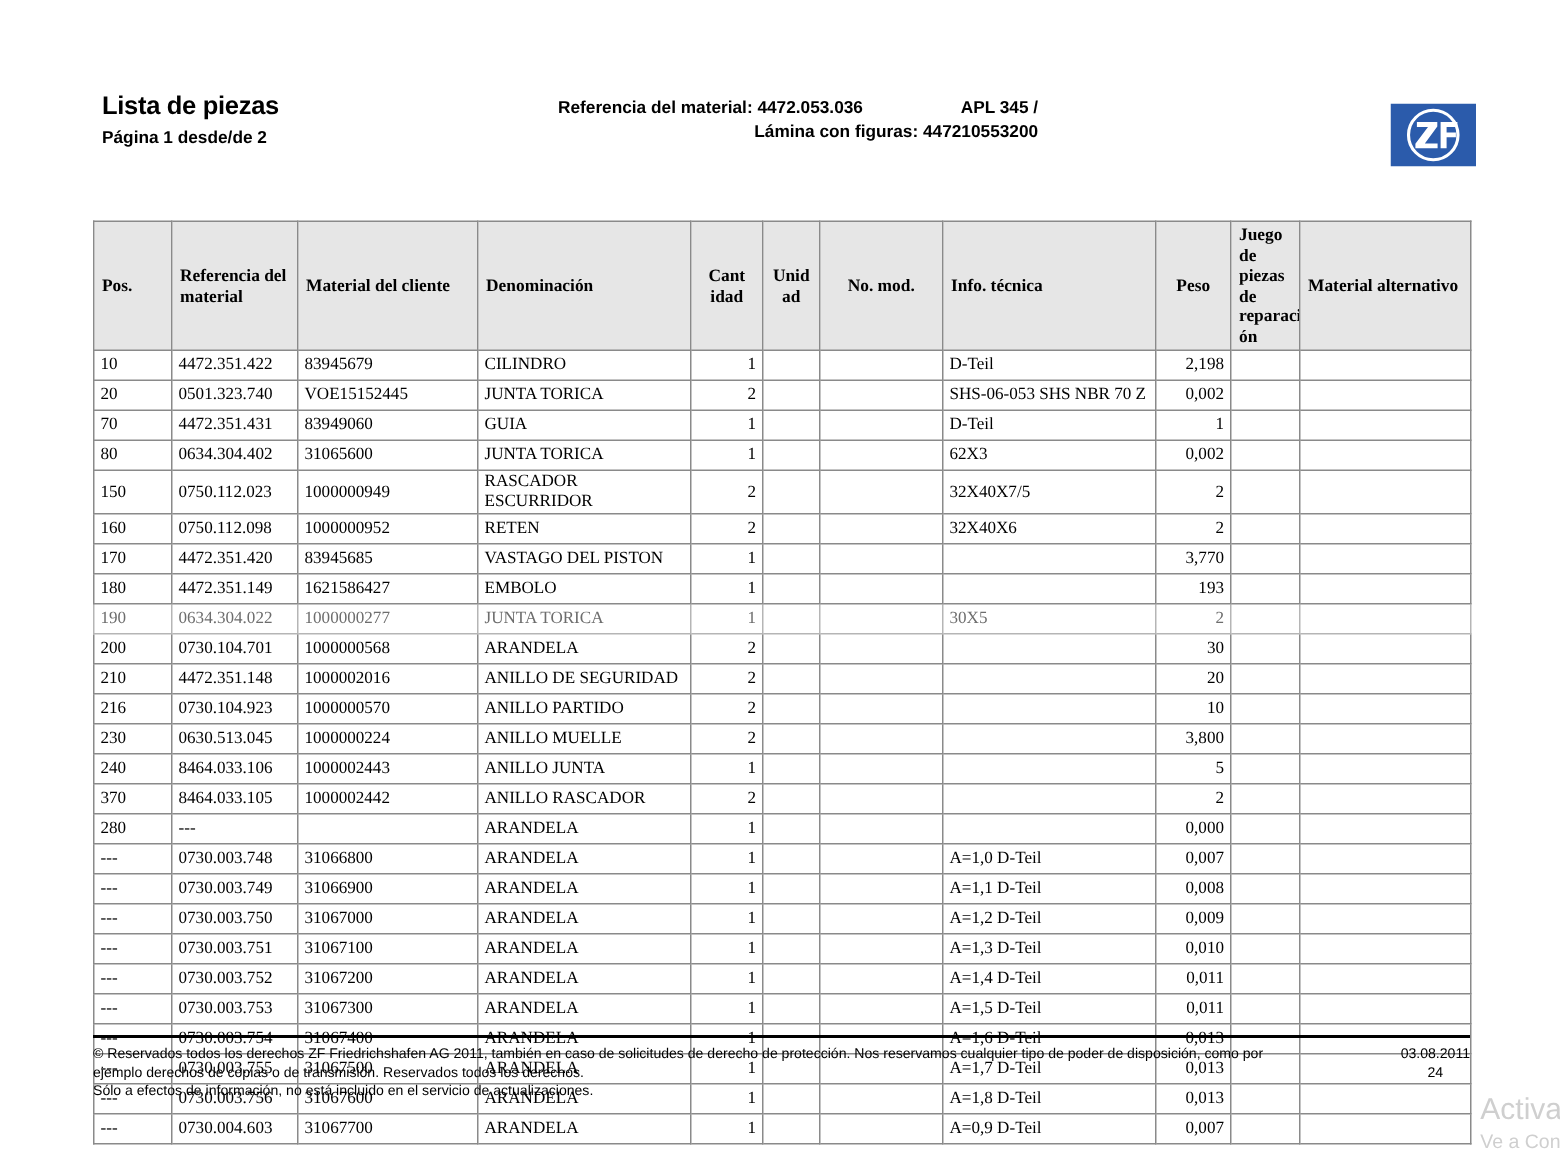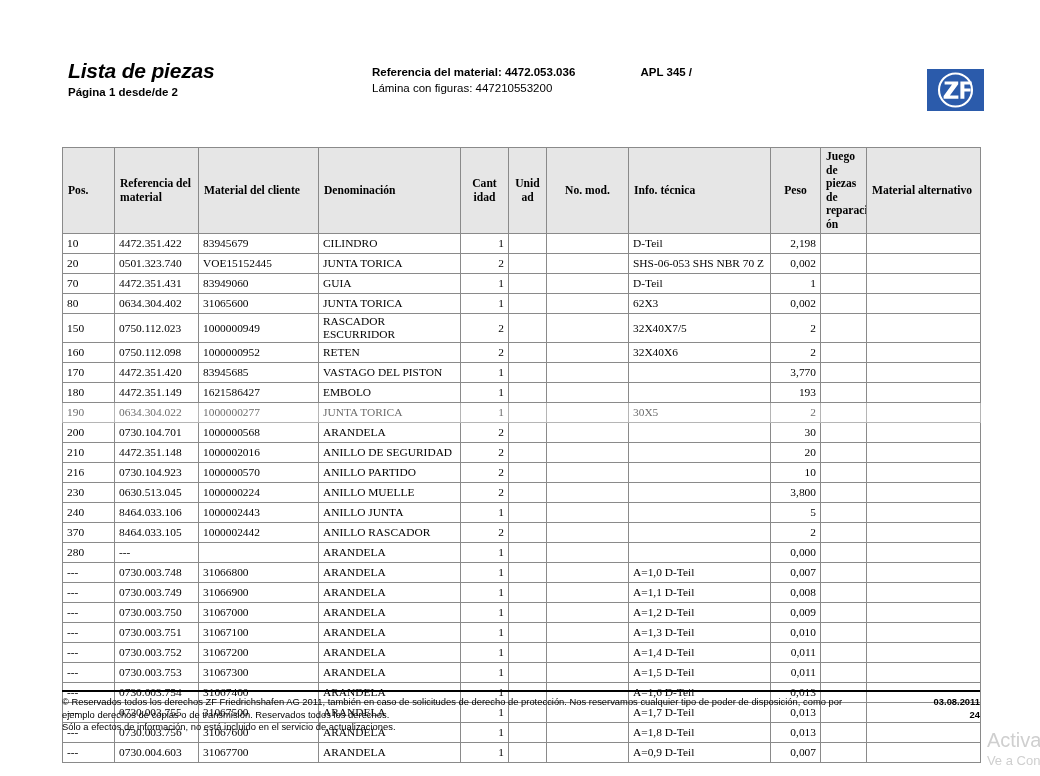--- a/index.html
+++ b/index.html
@@ -25,26 +25,25 @@
     width: 1040px;
     height: 130px;
   }
   .title-block {
     position: absolute;
     left: 68px;
     top: 60px;
   }
   .doc-title {
     font-family: "Liberation Sans", sans-serif;
-    font-size: 21px;
+    font-size: 17px;
     font-weight: bold;
     line-height: 22px;
     margin: 0;
     letter-spacing: -0.2px;
-    font-style: italic;
   }
   .doc-subtitle {
     font-family: "Liberation Sans", sans-serif;
     font-size: 11.5px;
     font-weight: bold;
     line-height: 15px;
     margin: 3px 0 0 0;
   }
   .meta-block {
     position: absolute;
@@ -54,21 +53,21 @@
     font-size: 11.5px;
     line-height: 16px;
     white-space: nowrap;
   }
   .meta-line {
     display: block;
     height: 16px;
     padding-left: 40px;
   }
   .meta-line.bold { font-weight: bold; }
-  .meta-line.normal { font-weight: normal; }
+  .meta-line.normal { font-weight: bold; text-align: right; }
   .meta-apl {
     display: inline-block;
     margin-left: 62px;
     font-weight: bold;
   }
   .meta-line-2 { font-weight: bold; }
 
   
   .logo-wrap {
     position: absolute;
@@ -154,22 +153,22 @@
     font-family: "Liberation Sans", sans-serif;
     font-size: 9.4px;
     line-height: 12.6px;
     max-width: 800px;
   }
   .footer-text p { margin: 0; }
   .footer-right {
     font-family: "Liberation Sans", sans-serif;
     font-size: 9.4px;
     line-height: 12.6px;
-    font-weight: bold;
-    text-align: right;
+    font-weight: normal;
+    text-align: center;
     white-space: nowrap;
     padding-left: 10px;
   }
 
   
   #activation-watermark {
     position: absolute;
     right: -8px;
     bottom: 6px;
     text-align: left;

